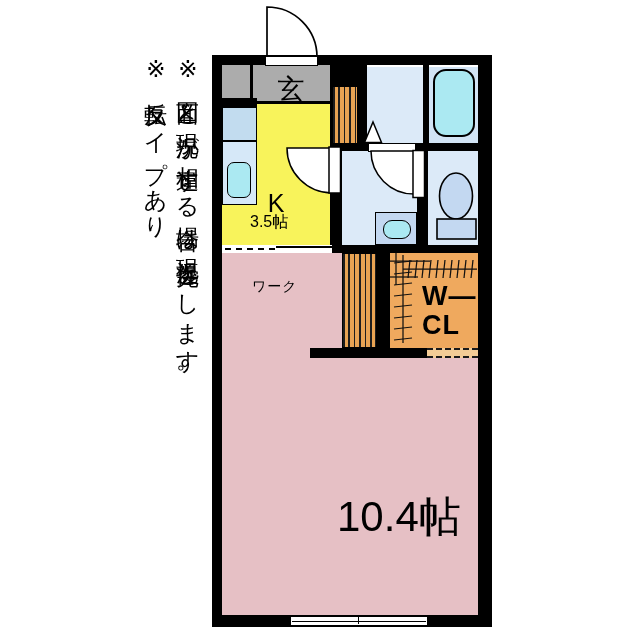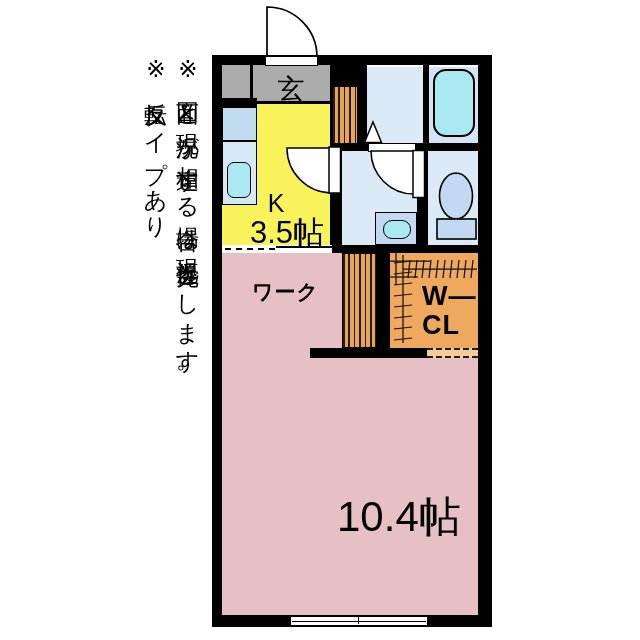--- a/index.html
+++ b/index.html
@@ -94,22 +94,22 @@
       <line x1="466" y1="260" x2="464" y2="278"></line>
         <line x1="473" y1="260" x2="471" y2="278"></line>
       <line x1="390" y1="261" x2="430" y2="261"></line>
         <line x1="390" y1="277" x2="418" y2="277"></line>
       <line x1="396" y1="253" x2="396" y2="285"></line>
     </g>
   </svg>
 
   <div class="txt" style="left:275px;top:71px;width:32px;text-align:center;font-size:27px;">玄</div>
   <div class="txt" style="left:264px;top:189px;width:24px;text-align:center;font-size:25px;">K</div>
-  <div class="txt" style="left:250px;top:212px;font-size:31px;">3.5帖</div>
-  <div class="txt" style="left:252px;top:278px;font-size:21px;letter-spacing:1px;font-weight:bold;">ワーク</div>
+  <div class="txt" style="left:250px;top:212px;font-size:16px;">3.5帖</div>
+  <div class="txt" style="left:252px;top:278px;font-size:14px;letter-spacing:1px;">ワーク</div>
   <div class="txt" style="left:422px;top:281px;font-size:27px;font-weight:600;letter-spacing:1px;">W—</div>
   <div class="txt" style="left:422px;top:310px;font-size:27px;font-weight:600;letter-spacing:1px;">CL</div>
   <div class="txt" style="left:297px;top:489px;font-size:42px;margin-left:40px;">10.4帖</div>
 
   <div class="abs vtext" style="left:140px;top:56px;width:64px;height:584px;">
     <div>※図面と現況が相違する場合は現況優先とします。</div>
     <div>※反転タイプあり</div>
   </div>
 
 </div>

